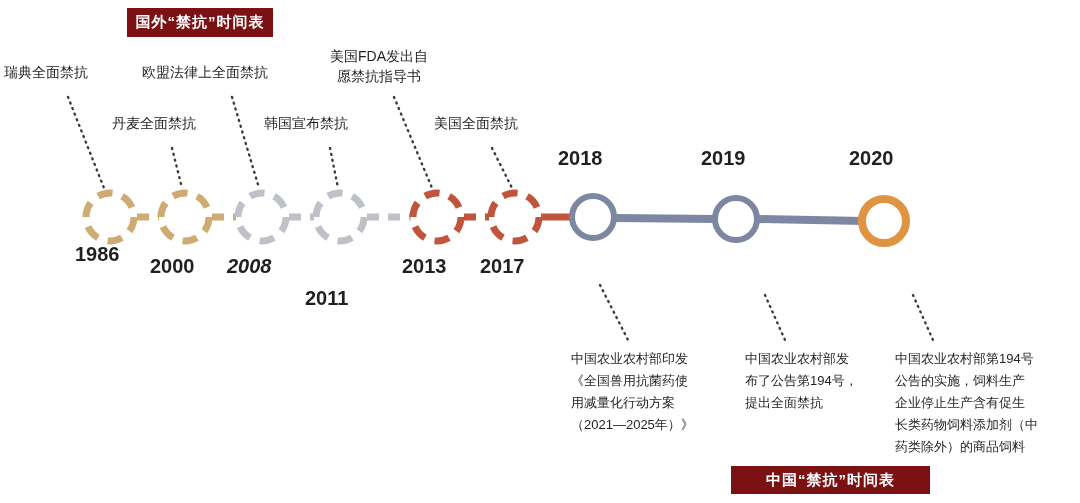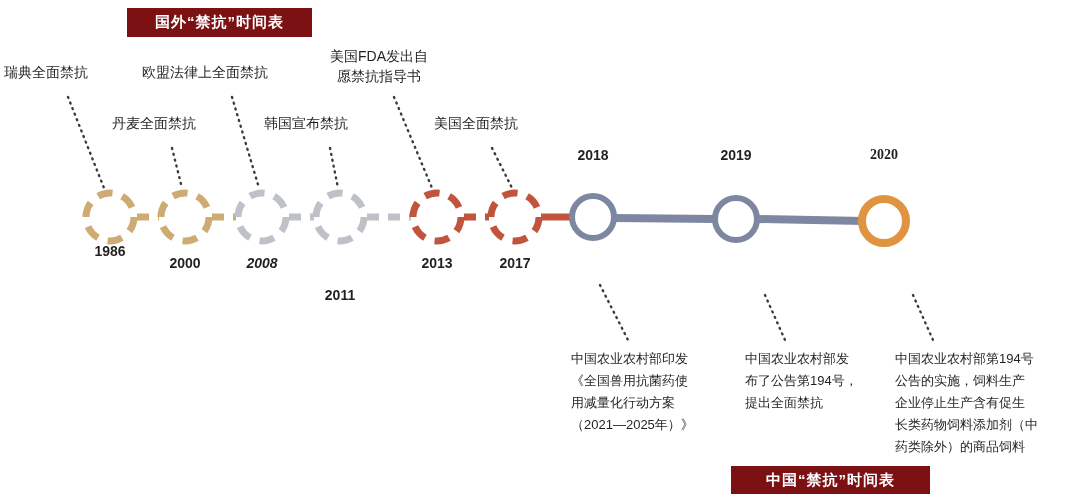--- a/index.html
+++ b/index.html
@@ -29,43 +29,42 @@
     font-size: 15px;
     letter-spacing: 1px;
     display: flex;
     align-items: center;
     justify-content: center;
     white-space: nowrap;
   }
   #badge-foreign {
     left: 127px;
     top: 8px;
-    width: 185px;
+    width: 146px;
     height: 29px;
   }
   #badge-china {
     left: 731px;
     top: 466px;
     width: 199px;
     height: 28px;
   }
   .top-label {
     position: absolute;
     font-size: 14px;
     line-height: 20px;
     color: #231f20;
     white-space: nowrap;
     text-align: center;
   }
   .year {
     position: absolute;
-    font-size: 14px;
+    font-size: 20px;
     font-weight: bold;
     color: #231f20;
-    text-align: center;
     width: 70px;
     white-space: nowrap;
   }
   .desc {
     position: absolute;
     font-size: 13px;
     line-height: 22px;
     color: #231f20;
     text-align: left;
   }
@@ -139,21 +138,21 @@
 
   <div class="year" style="left:75px; top:243px;">1986</div>
   <div class="year" style="left:150px; top:255px;">2000</div>
   <div class="year" style="left:227px; top:255px;font-style:italic;">2008</div>
   <div class="year" style="left:305px; top:255px;margin-top:32px;">2011</div>
   <div class="year" style="left:402px; top:255px;">2013</div>
   <div class="year" style="left:480px; top:255px;">2017</div>
 
   <div class="year" style="left:558px; top:147px;">2018</div>
   <div class="year" style="left:701px; top:147px;">2019</div>
-  <div class="year" style="left:849px; top:147px;font-family:Liberation Serif, serif;">2020</div>
+  <div class="year" style="left:849px; top:147px;">2020</div>
 
   <div class="desc" style="left:571px; top:348px; width:152px;">
     <div>中国农业农村部印发</div>
     <div>《全国兽用抗菌药使</div>
     <div>用减量化行动方案</div>
     <div>（2021—2025年）》</div>
   </div>
 
   <div class="desc" style="left:745px; top:348px; width:140px;">
     <div>中国农业农村部发</div>

